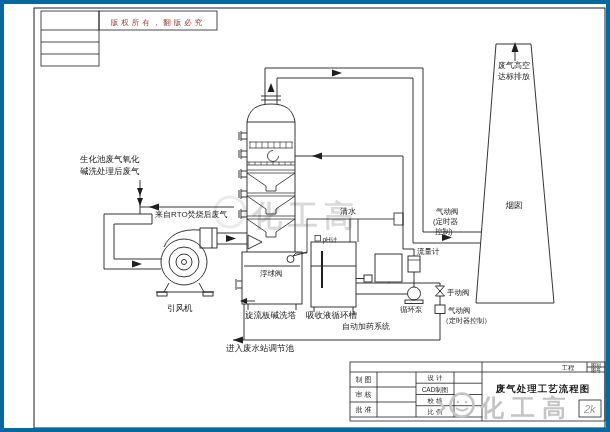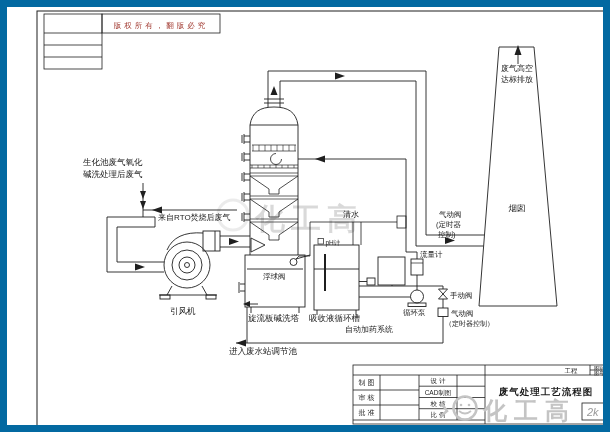--- a/index.html
+++ b/index.html
@@ -1,16 +1,16 @@
 <!DOCTYPE html>
 <html><head>
 <meta charset="utf-8">
 <style>
   html,body{margin:0;padding:0;background:#e9e9e9;}
-  #stage{position:relative;width:610px;height:432px;background:#ffffff;border:7px solid #0369a1;box-sizing:border-box;overflow:hidden;font-family:"Liberation Sans", sans-serif;}
+  #stage{position:relative;width:610px;height:432px;background:#ffffff;border:4px solid #0369a1;box-sizing:border-box;overflow:hidden;font-family:"Liberation Sans", sans-serif;}
   svg{position:absolute;left:0;top:0;}
   svg text{fill:#1c1c1c;font-family:"Liberation Sans", sans-serif;}
   svg .red{fill:#a23b32;}
   svg .wm{fill:#c4c4c4;}
   svg .wmfaint{opacity:0.16;}
   svg .bold{font-weight:bold;}
   svg .it{font-style:italic;fill:#9a9a9a;}
 </style>
 </head>
 <body>

